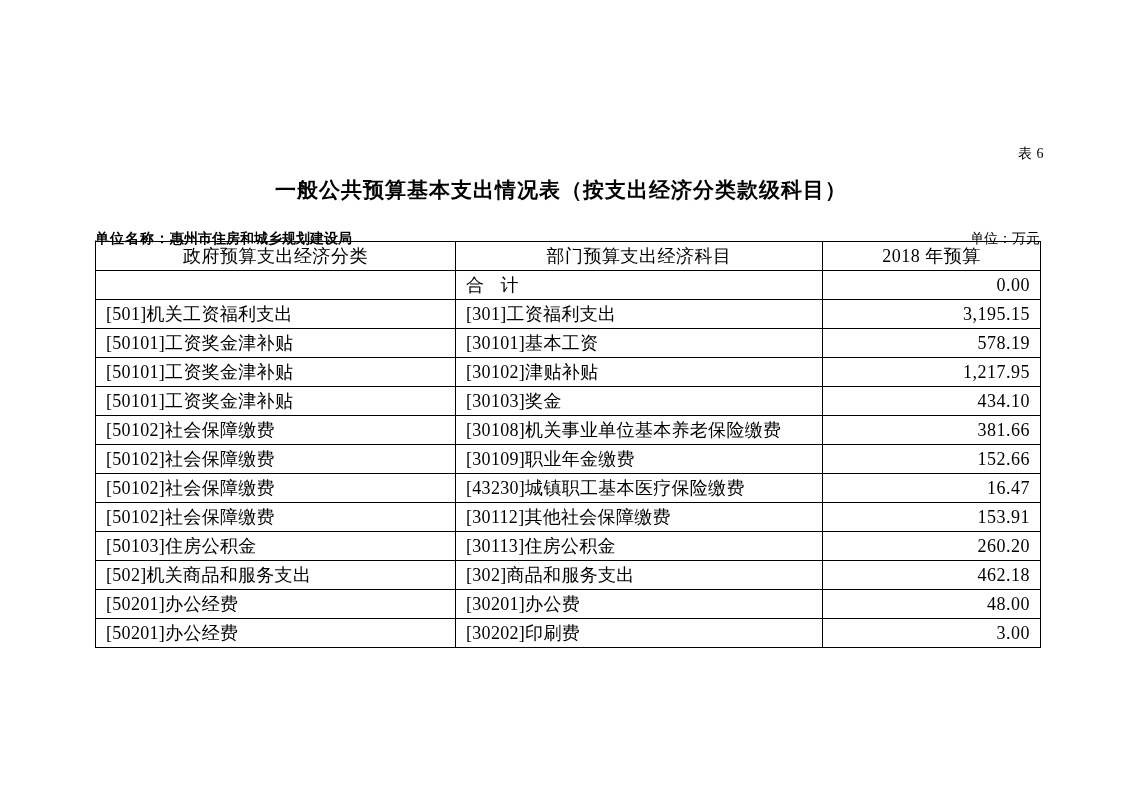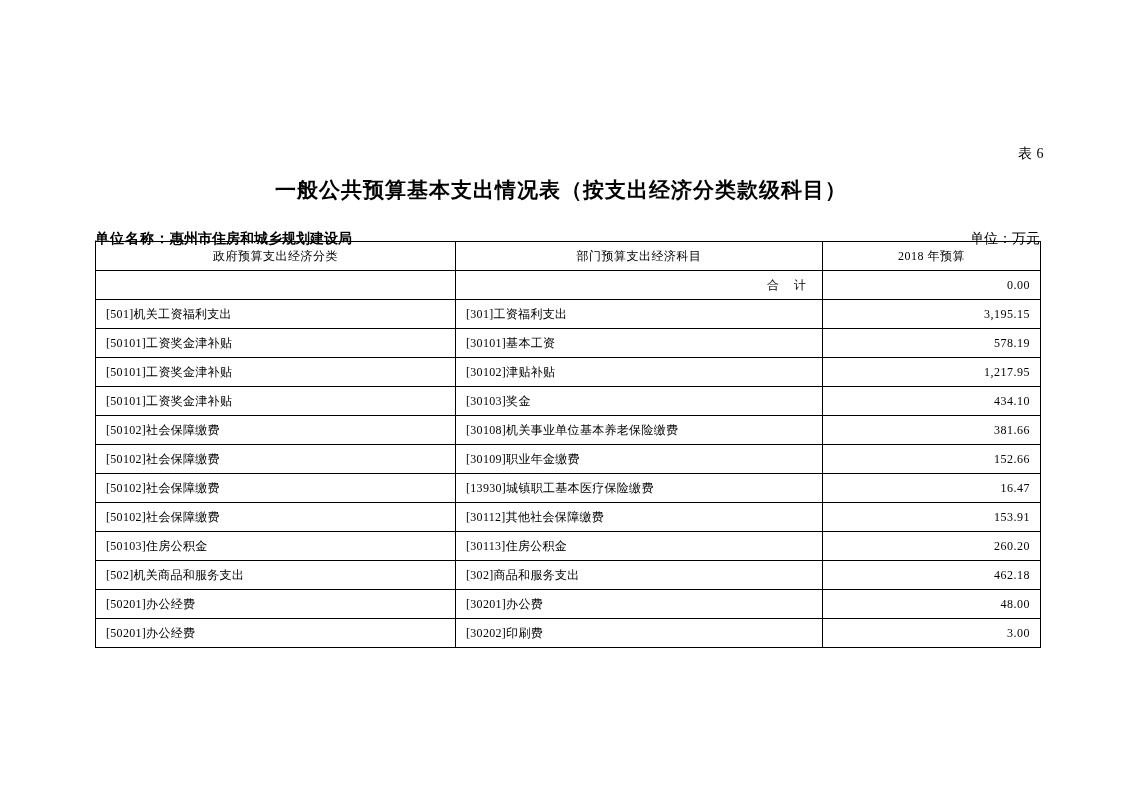--- a/index.html
+++ b/index.html
@@ -67,34 +67,34 @@
     position: absolute;
     top: 241px;
     left: 95px;
     width: 945px;
     border-collapse: collapse;
     table-layout: fixed;
   }
   table.budget td {
     border: 1px solid #000000;
     height: 29px;
-    font-size: 12px;
+    font-size: 18px;
     padding: 0 10px;
     vertical-align: middle;
     box-sizing: border-box;
   }
   .col-a { width: 360px; }
   .col-b { width: 367px; }
   .col-c { width: 218px; }
 
   .hdr {
     text-align: center;
     letter-spacing: 0.5px;
   }
-  .center { text-align: right; }
+  .center { text-align: left; }
   .right { text-align: right; padding-right: 16px; }
   .lvl0 { padding-left: 12px; letter-spacing: 0.3px; }
   .lvl1 { padding-left: 30px; letter-spacing: 0.3px; }
   .bcol-lvl0 { padding-left: 12px; letter-spacing: 0.3px; }
   .bcol-lvl1 { padding-left: 30px; letter-spacing: 0.3px; margin-top: 32px; }
   .amount { font-family: "Liberation Serif", serif; letter-spacing: 0.5px; }
   .total-label { letter-spacing: 6px; }
 </style>
 </head>
 <body>
@@ -156,21 +156,21 @@
         <td class="bcol-lvl1">[30108]机关事业单位基本养老保险缴费</td>
         <td class="right amount">381.66</td>
       </tr>
       <tr>
         <td class="lvl1">[50102]社会保障缴费</td>
         <td class="bcol-lvl1">[30109]职业年金缴费</td>
         <td class="right amount">152.66</td>
       </tr>
       <tr>
         <td class="lvl1">[50102]社会保障缴费</td>
-        <td class="bcol-lvl1">[13930]城镇职工基本医疗保险缴费</td>
+        <td class="bcol-lvl1">[43230]城镇职工基本医疗保险缴费</td>
         <td class="right amount">16.47</td>
       </tr>
       <tr>
         <td class="lvl1">[50102]社会保障缴费</td>
         <td class="bcol-lvl1">[30112]其他社会保障缴费</td>
         <td class="right amount">153.91</td>
       </tr>
       <tr>
         <td class="lvl1">[50103]住房公积金</td>
         <td class="bcol-lvl1">[30113]住房公积金</td>

